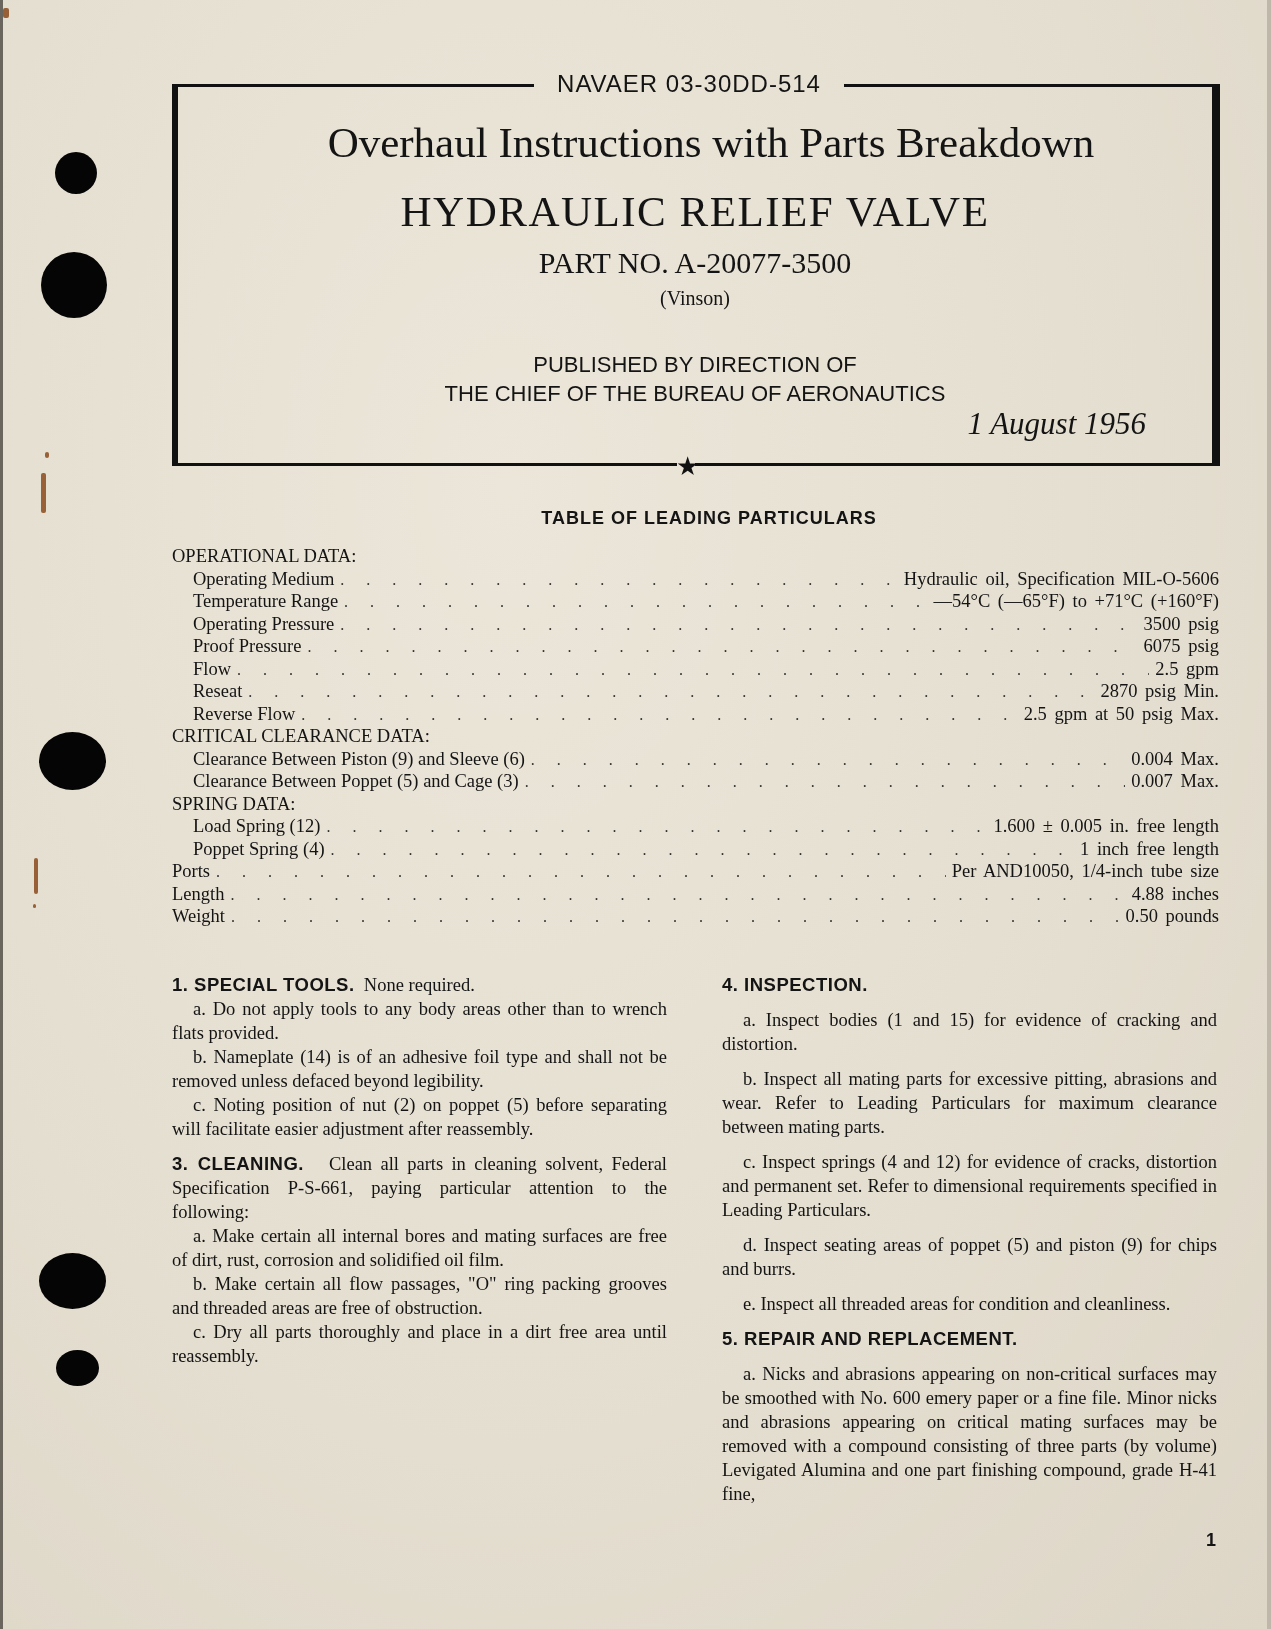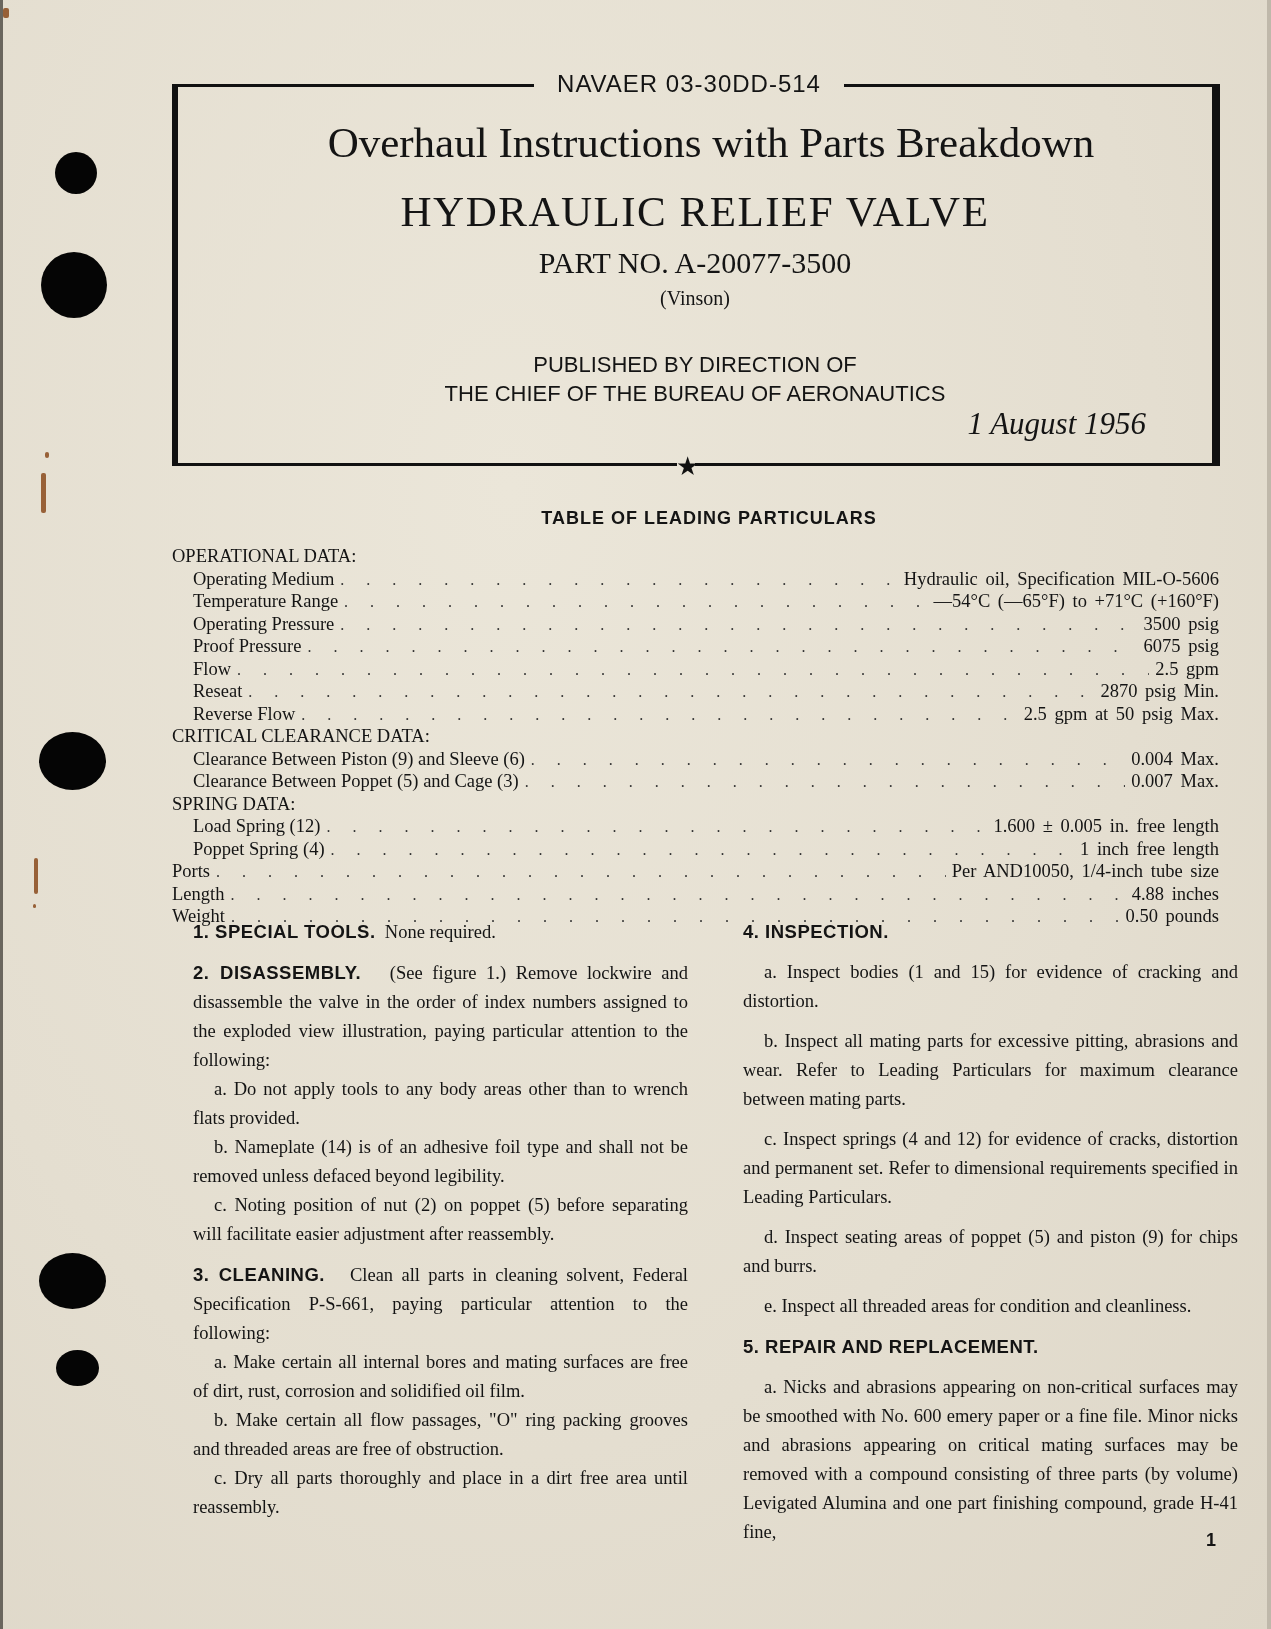--- a/index.html
+++ b/index.html
@@ -88,22 +88,22 @@
     .tlp-label { flex: 0 0 auto; }
     .tlp-dots {
       flex: 1 1 auto; overflow: hidden; margin: 0 6px; color: #333;
       letter-spacing: 9px; font-size: 16px;
     }
     .tlp-value { flex: 0 0 auto; text-align: right; word-spacing: 3px; }
     .tlp-heading { height: 22.5px; line-height: 22.5px; }
 
     
     .col {
-      position: absolute; top: 917px; width: 495px;
-      font-size: 18.5px; line-height: 29px; text-align: justify; margin-left: 21px;
+      position: absolute; top: 973px; width: 495px;
+      font-size: 18.5px; line-height: 24px; text-align: justify;
     }
     .col.left { left: 172px; }
     .col.right { left: 722px; }
     .sec-head {
       font-family: "Liberation Sans", "DejaVu Sans", sans-serif; font-weight: bold;
       font-size: 18.5px; letter-spacing: 0.5px;
     }
     .para { margin-bottom: 0; }
     .para.gap { margin-top: 11px; }
     .sub { text-indent: 21px; }
@@ -234,24 +234,20 @@
         <span class="tlp-dots">. . . . . . . . . . . . . . . . . . . . . . . . . . . . . . . . . . . . . . . . . . . . . . . . . . . . . . . . . . . . . . . . . . . . . .</span>
         <span class="tlp-value">0.50 pounds</span>
       </div>
   </div>
 
   <div class="col left">
     <p class="para">
       <span class="sec-head">1. SPECIAL TOOLS.</span>&nbsp;
       <span>None required.</span>
     </p>
-    <p class="para gap">
-      <span class="sec-head">2. DISASSEMBLY.</span>&nbsp;&nbsp;
-      <span>(See figure 1.) Remove lockwire and disassemble the valve in the order of index numbers assigned to the exploded view illustration, paying particular attention to the following:</span>
-    </p>
     <p class="sub">a. Do not apply tools to any body areas other than to wrench flats provided.</p>
     <p class="sub">b. Nameplate (14) is of an adhesive foil type and shall not be removed unless defaced beyond legibility.</p>
     <p class="sub">c. Noting position of nut (2) on poppet (5) before separating will facilitate easier adjustment after reassembly.</p>
     <p class="para gap">
       <span class="sec-head">3. CLEANING.</span>&nbsp;&nbsp;
       <span>Clean all parts in cleaning solvent, Federal Specification P-S-661, paying particular attention to the following:</span>
     </p>
     <p class="sub">a. Make certain all internal bores and mating surfaces are free of dirt, rust, corrosion and solidified oil film.</p>
     <p class="sub">b. Make certain all flow passages, "O" ring packing grooves and threaded areas are free of obstruction.</p>
     <p class="sub">c. Dry all parts thoroughly and place in a dirt free area until reassembly.</p>

